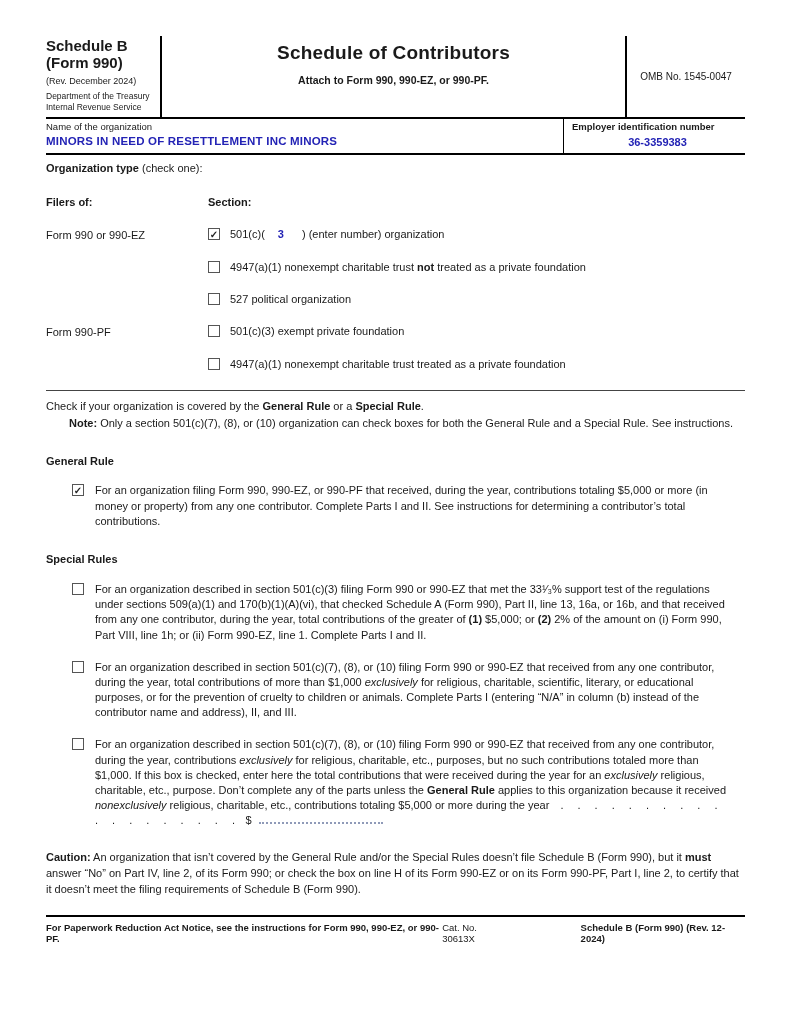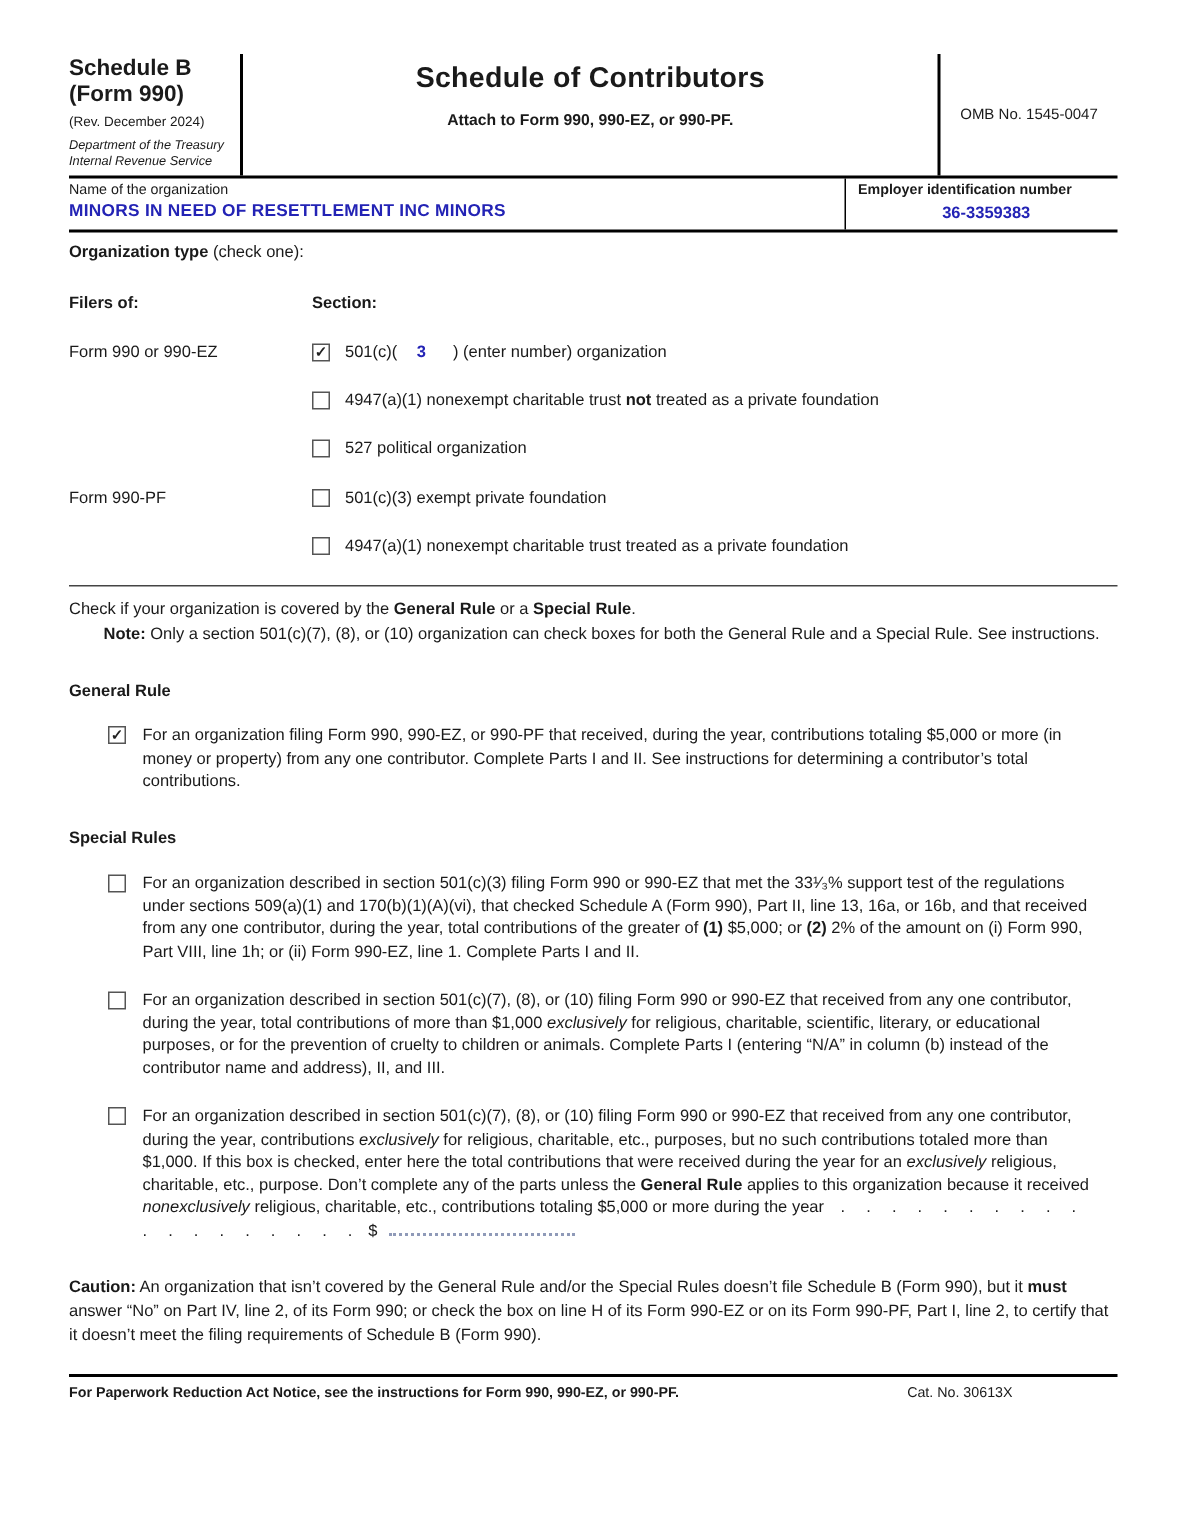--- a/index.html
+++ b/index.html
@@ -10,41 +10,41 @@
     color:#1a1a1a;
     -webkit-font-smoothing:antialiased;
   }
   .page { width:791px; height:1024px; padding:36px 46px 0 46px; overflow:hidden; position:relative; }
 
   
   .header { display:flex; border-bottom:2px solid #000; }
   .h-left { width:114px; padding:2px 6px 4px 0; }
   .h-formid { font-size:15px; font-weight:bold; line-height:1.12; }
   .h-rev { font-size:9px; margin-top:4px; }
-  .h-dept { font-size:8.5px; line-height:1.3; margin-top:5px;font-style:italic; }
+  .h-dept { font-size:8.5px; line-height:1.3; margin-top:5px; }
   .h-center { flex:1; border-left:2px solid #000; border-right:2px solid #000; text-align:center; padding:4px 12px 8px; }
   .h-title { font-size:19px; font-weight:bold; letter-spacing:0.2px; margin-top:2px; }
   .h-sub1 { font-size:10.5px; font-weight:bold; margin-top:10px; }
   .h-sub2 { font-size:10.5px; margin-top:3px; }
   .h-right { width:118px; display:flex; align-items:center; justify-content:center; font-size:10px; }
 
   
   .name-row { display:flex; border-bottom:2px solid #000; }
   .name-cell { flex:1; padding:2px 8px 5px 0; }
   .small-label { font-size:9.5px; }
   .name-value { font-size:11.5px; font-weight:bold; color:var(--fill-blue); margin-top:3px; letter-spacing:0.2px; }
   .ein-cell { width:182px; border-left:1.5px solid #000; padding:2px 2px 5px 8px; }
   .ein-label { font-size:9.5px; font-weight:bold; }
   .ein-value { font-size:11px; font-weight:bold; color:var(--fill-blue); text-align:center; margin-top:4px; }
 
   
   .otype-heading { font-size:11px; margin-top:7px; }
   .filers-head { display:flex; font-size:11px; font-weight:bold; margin-top:22px; }
   .col-filer { width:162px; flex:none; }
-  .otype-row { display:flex; font-size:11px; margin-top:20px; align-items:flex-end; }
+  .otype-row { display:flex; font-size:11px; margin-top:20px; align-items:center; }
   .otype-row .filer { width:162px; flex:none; padding-top:1px; }
   .cb {
     display:inline-block; flex:none;
     width:12px; height:12px;
     border:1px solid #555; background:#fff;
     font-size:10px; line-height:11px; text-align:center;
     color:#222; font-weight:bold;
     cursor:default;
   }
   .cb.checked { color:#222; }
@@ -176,15 +176,16 @@
       <span class="amount-blank"></span>
     </div>
   </div>
 
   <div class="caution"><span class="seg-b">Caution:</span><span> An organization that isn’t covered by the General Rule and/or the Special Rules doesn’t file Schedule B (Form 990), but it </span><span class="seg-b">must</span><span> answer “No” on Part IV, line 2, of its Form 990; or check the box on line H of its Form 990-EZ or on its Form 990-PF, Part I, line 2, to certify that it doesn’t meet the filing requirements of Schedule B (Form 990).</span></div>
 
   <hr class="footer-line">
   <div class="footer">
     <span class="fp">For Paperwork Reduction Act Notice, see the instructions for Form 990, 990-EZ, or 990-PF.</span>
     <span class="cat">Cat. No. 30613X</span>
+    <span class="ref">Schedule B (Form 990) (Rev. 12-2024)</span>
   </div>
 
 </div>
 
 </body></html>

